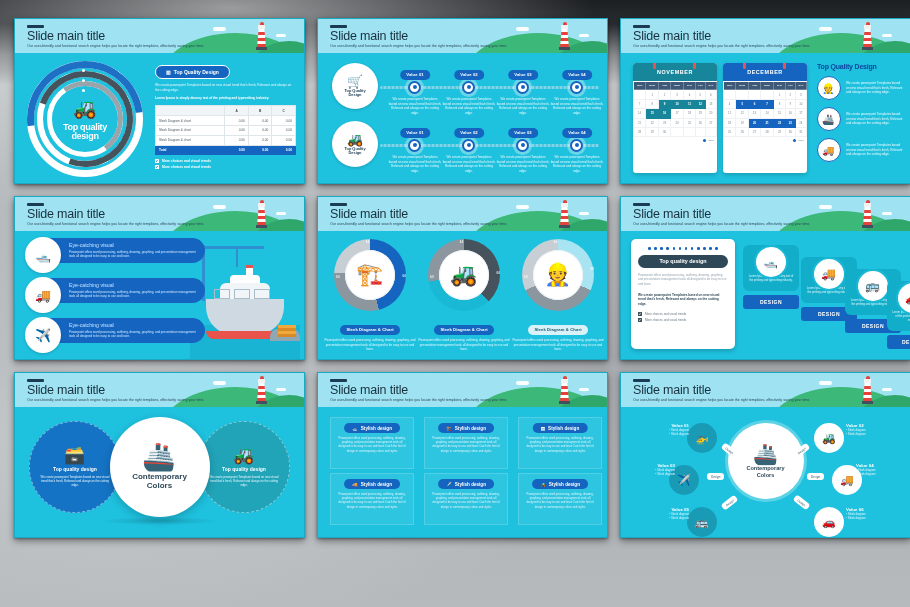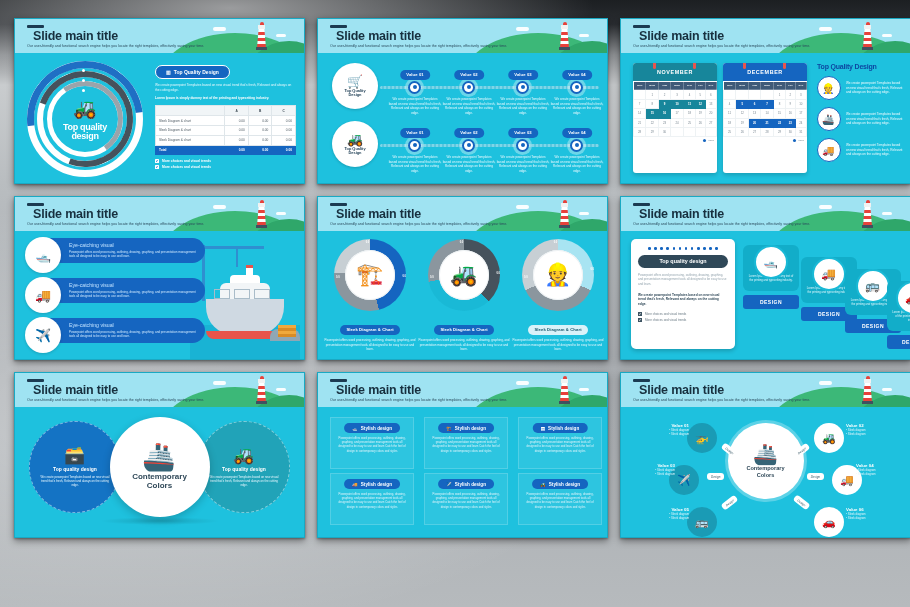--- a/index.html
+++ b/index.html
@@ -64,22 +64,22 @@
   .lh-body{ position:absolute; left:0px; top:7px; width:9px; height:19px;
      background:repeating-linear-gradient(180deg,#ffffff 0 3px,#e8413a 3px 6px);
      clip-path: polygon(18% 0, 82% 0, 100% 100%, 0% 100%);
   }
   .lh-base{ position:absolute; left:-1px; bottom:0; width:11px; height:3px; background:#3f5160;}
 
   .tick{
     position:absolute; left:12px; top:6px; width:17px; height:3px; background:#1b3b52; border-radius:1px;
   }
   .ttl{
-    position:absolute; left:18px; top:11px;
-    font-size:12.5px; font-weight:bold; color:#17303f; letter-spacing:-.2px;
+    position:absolute; left:12px; top:11px;
+    font-size:12.5px; font-weight:normal; color:#17303f; letter-spacing:-.2px;
     line-height:1;
   }
   .sub{
     position:absolute; left:12px; top:25px; right:70px;
     font-size:3.6px; color:#2a4a5c; line-height:1.25;
     white-space:nowrap;
   }
 
   .body{ position:absolute; left:0; right:0; top:34px; bottom:0; }
 

